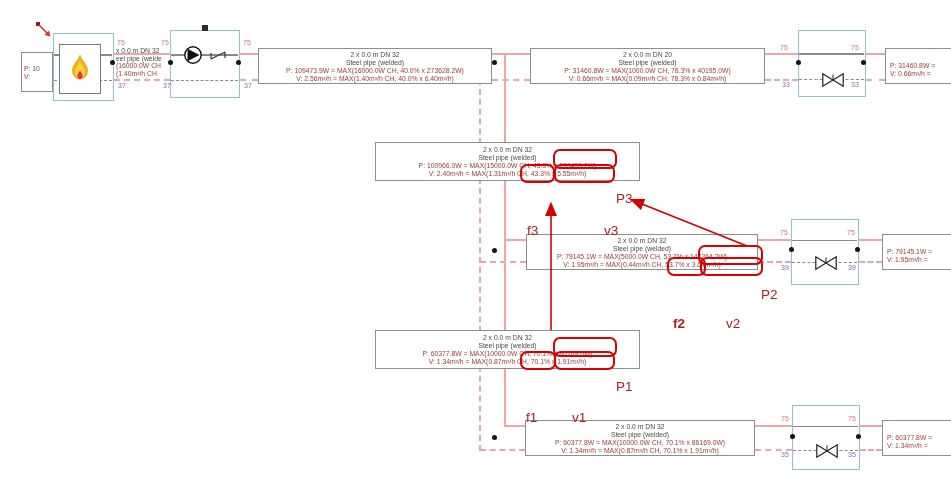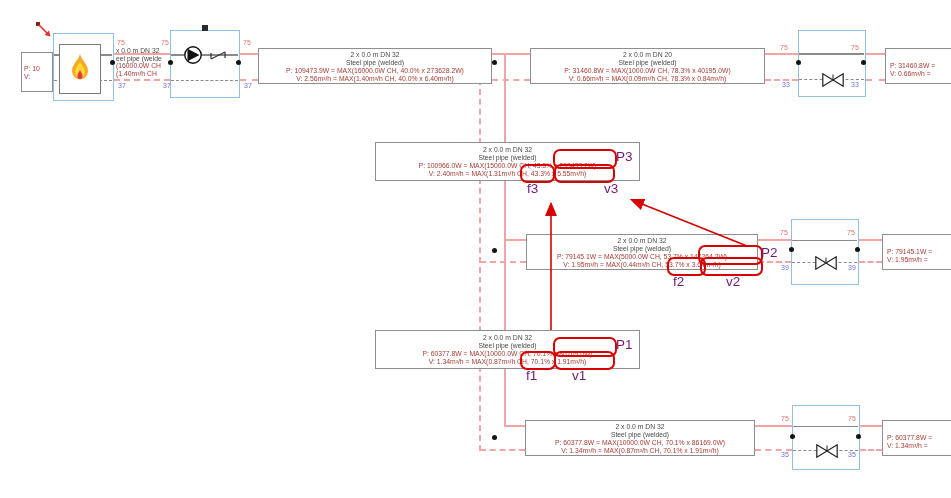--- a/index.html
+++ b/index.html
@@ -23,21 +23,21 @@
   .dot{position:absolute;width:5px;height:5px;border-radius:50%;background:#141414;z-index:4;}
   .sq{position:absolute;width:6px;height:6px;background:#2a2a2a;z-index:4;}
   .nl{position:absolute;font-size:7px;z-index:4;line-height:7px;}
   .sup{color:#e76f6f;}
   .ret{color:#7171d1;}
   .clip-text{position:absolute;overflow:hidden;white-space:nowrap;z-index:2;padding-left:2px;}
   .clip-text .bl{font-size:6.8px;line-height:7.6px;text-align:left;}
   .stub-line{position:absolute;font-size:6.8px;line-height:7.5px;color:#a63c35;white-space:nowrap;}
   
   .ann-rect{position:absolute;border:2.5px solid #d80000;border-radius:7px;z-index:5;}
-  .ann-label{position:absolute;color:#701a75;font-size:13.5px;line-height:14px;z-index:5;}
+  .ann-label{position:absolute;color:#b91c1c;font-size:13.5px;line-height:14px;z-index:5;margin-top:42px;}
   .overlay{position:absolute;left:0;top:0;z-index:6;pointer-events:none;}
   .symbol{position:absolute;}
 </style>
 </head>
 <body>
 
 <div id="canvas">
 
   <div class="vs" style="left:504px;top:53px;height:374px;"></div>
   <div class="vr" style="left:479px;top:79px;height:372px;"></div>
@@ -236,21 +236,21 @@
   <div class="ann-rect" style="left:667px;top:257px;width:35px;height:15px;"></div>
   <div class="ann-rect" style="left:700px;top:257px;width:59px;height:15px;"></div>
   <div class="ann-rect" style="left:553px;top:337px;width:60px;height:16px;"></div>
   <div class="ann-rect" style="left:520px;top:351px;width:32px;height:15px;"></div>
   <div class="ann-rect" style="left:554px;top:351px;width:57px;height:15px;"></div>
 
   <div class="ann-label" style="left:616px;top:150px;">P3</div>
   <div class="ann-label" style="left:527px;top:182px;">f3</div>
   <div class="ann-label" style="left:604px;top:182px;">v3</div>
   <div class="ann-label" style="left:761px;top:246px;">P2</div>
-  <div class="ann-label" style="left:673px;top:275px;">f2</div>
+  <div class="ann-label" style="left:673px;top:275px;font-weight:bold;">f2</div>
   <div class="ann-label" style="left:726px;top:275px;">v2</div>
   <div class="ann-label" style="left:616px;top:338px;">P1</div>
   <div class="ann-label" style="left:526px;top:369px;">f1</div>
   <div class="ann-label" style="left:572px;top:369px;">v1</div>
 
   <svg class="overlay" width="951" height="498">
     <defs>
       <marker id="ah" markerWidth="9" markerHeight="8" refX="7.5" refY="3.75" orient="auto">
         <path d="M0,0 L9,3.75 L0,7.5 Z" fill="#d80000"></path>
       </marker>

